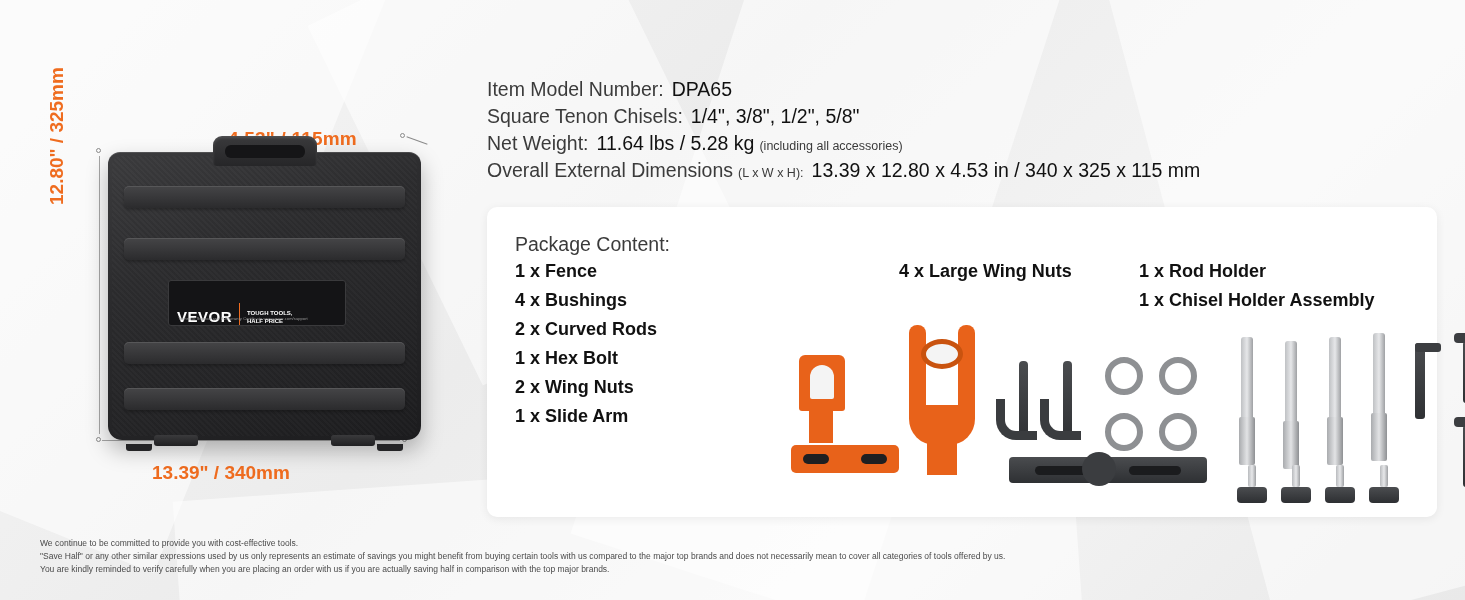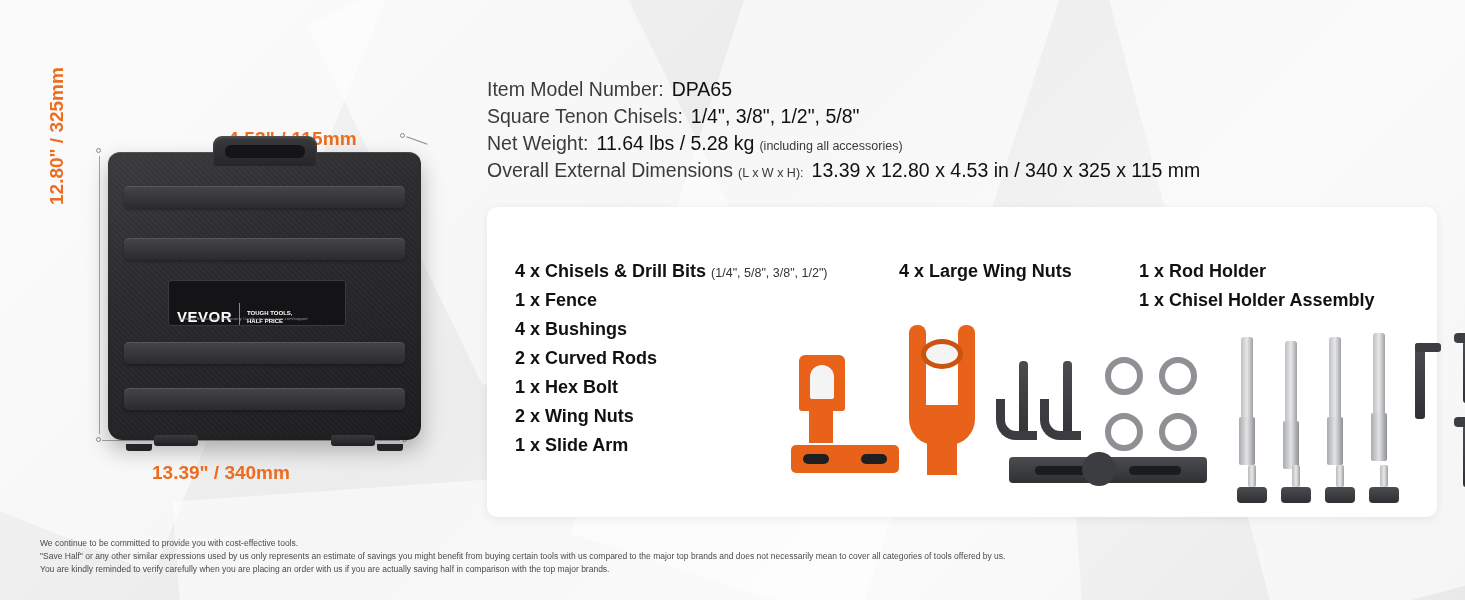--- a/index.html
+++ b/index.html
@@ -243,23 +243,23 @@
     </div>
     <div class="spec-row">
       <span class="spec-label">Overall External Dimensions</span>
       <span class="spec-small">(L x W x H):</span>
       <span class="spec-value">13.39 x 12.80 x 4.53 in / 340 x 325 x 115 mm</span>
     </div>
 
   </div>
 
   <div class="card">
+    <div class="card-title">Package Content:</div>
 
     <div class="col col1">
-      <div class="line"><span>4 x Chisels &amp; Drill Bits</span> <span class="paren">(1/4", 5/8", 3/8", 1/2")</span></div>
       <div class="line">1 x Fence</div>
       <div class="line">4 x Bushings</div>
       <div class="line">2 x Curved Rods</div>
       <div class="line">1 x Hex Bolt</div>
       <div class="line">2 x Wing Nuts</div>
       <div class="line">1 x Slide Arm</div>
     </div>
 
     <div class="col col2">
       <div class="line">4 x Large Wing Nuts</div>

